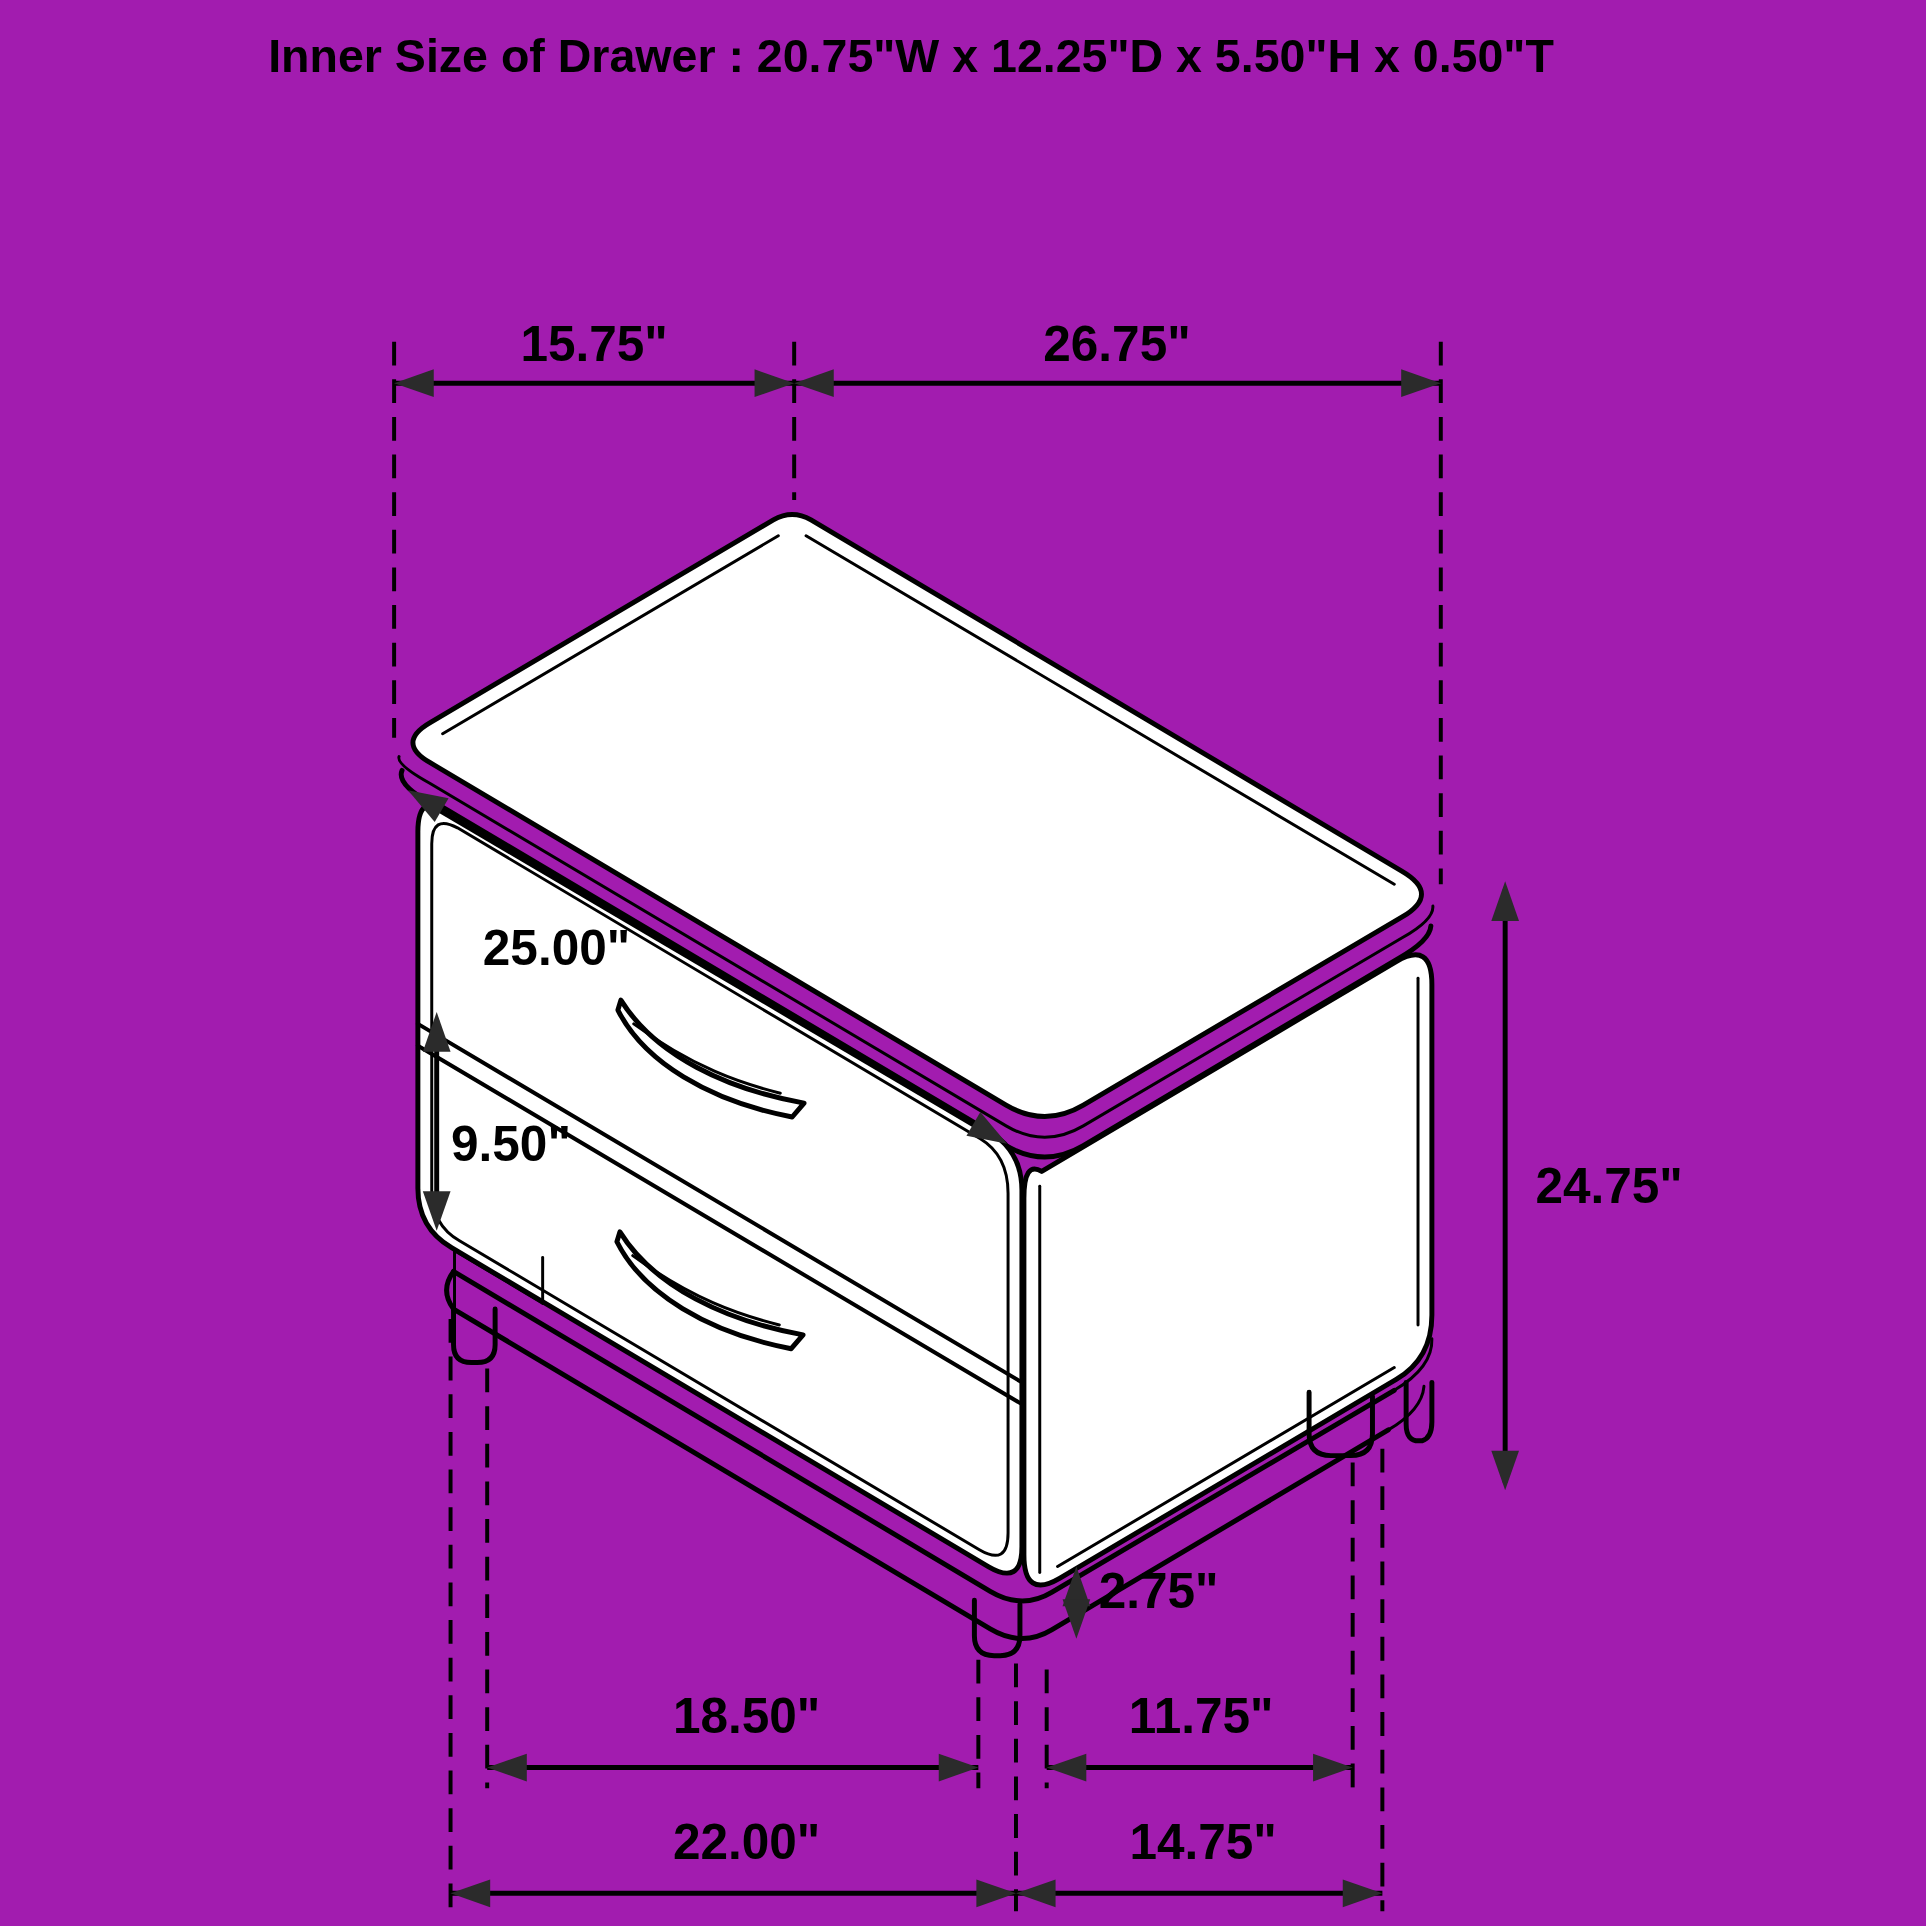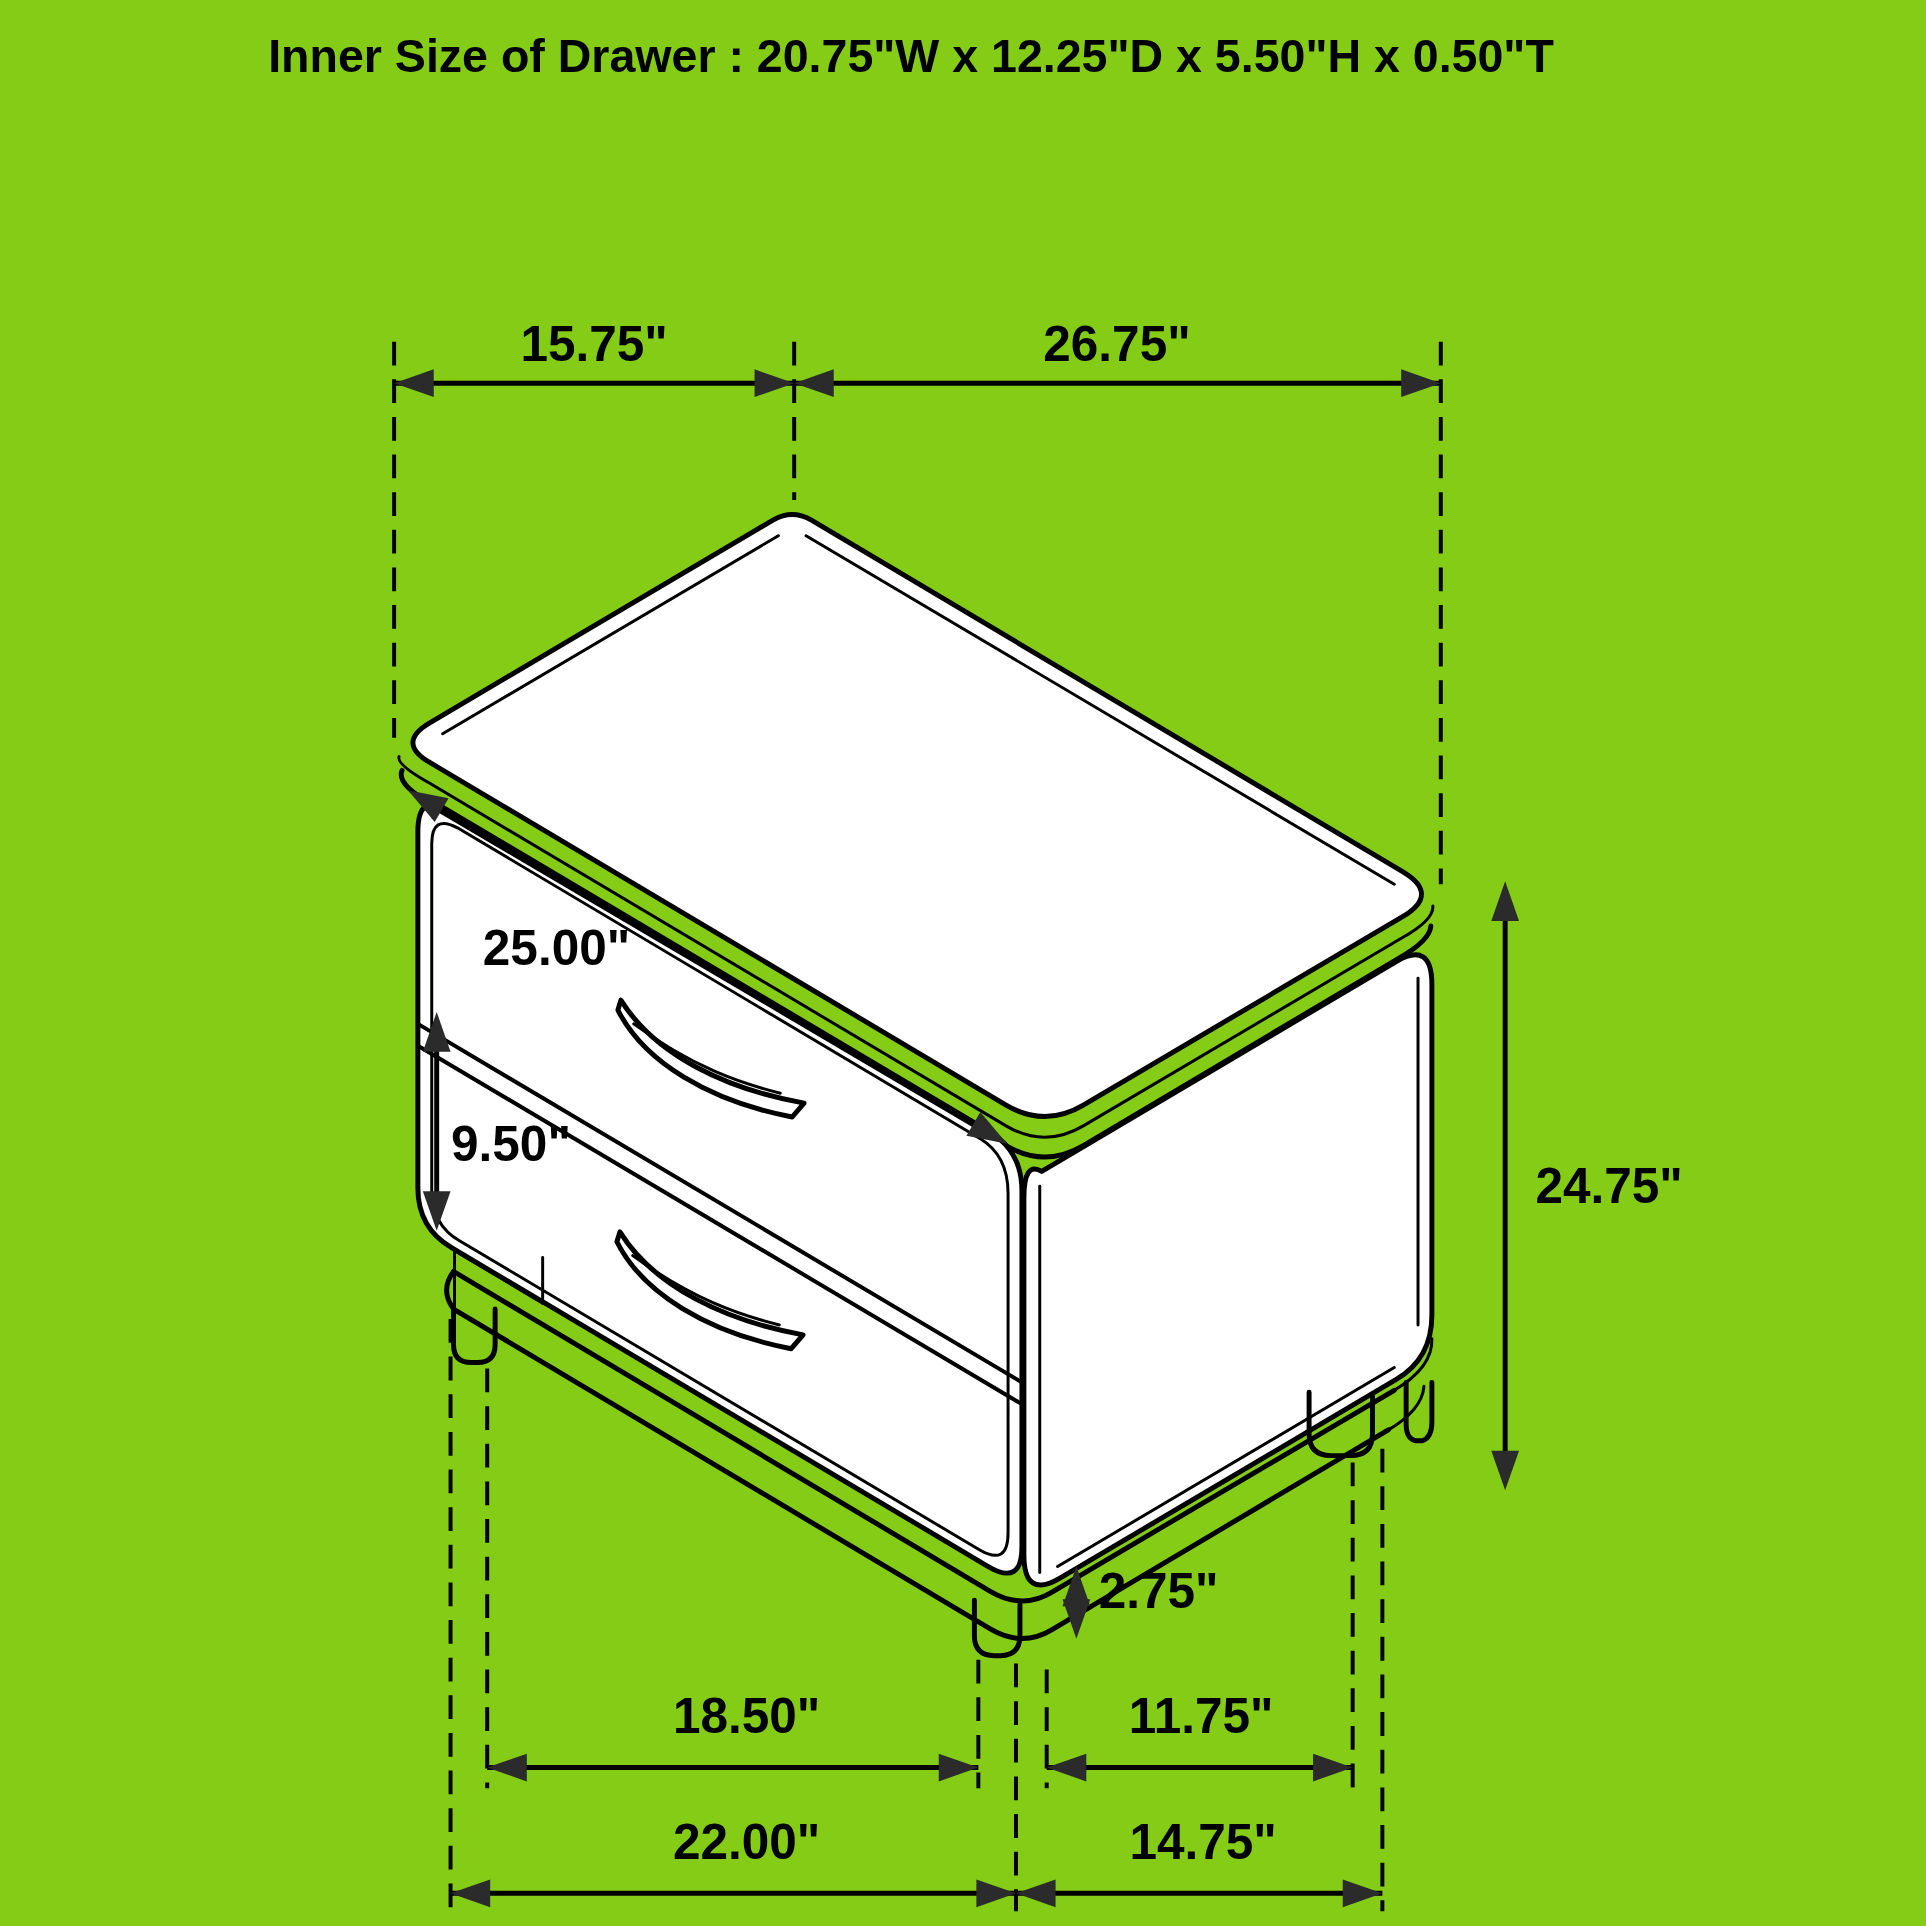--- a/index.html
+++ b/index.html
@@ -1,19 +1,19 @@
 <!DOCTYPE html>
 <html><head>
 <meta charset="utf-8">
 <style>
   html,body{margin:0;padding:0;background:#ffffff;}
   .canvas{
     position:relative;
     width:1927px;height:1927px;
-    background:#84cc16;
+    background:#a21caf;
     font-family:"Liberation Sans", sans-serif;
   }
   svg{position:absolute;left:0;top:0;}
   .outline{fill:none;stroke:#000;stroke-width:5;stroke-linejoin:round;stroke-linecap:round;}
   .thin{fill:none;stroke:#000;stroke-width:3;stroke-linejoin:round;stroke-linecap:round;}
   .med{fill:none;stroke:#000;stroke-width:4;stroke-linejoin:round;stroke-linecap:round;}
   .dim{stroke:#000;stroke-width:5;}
   .ext{stroke:#000;stroke-width:4;stroke-dasharray:24 14;fill:none;}
   .head{fill:#2b2b2b;stroke:none;}
   .lbl{font-weight:bold;font-size:50px;fill:#000;text-anchor:middle;}

